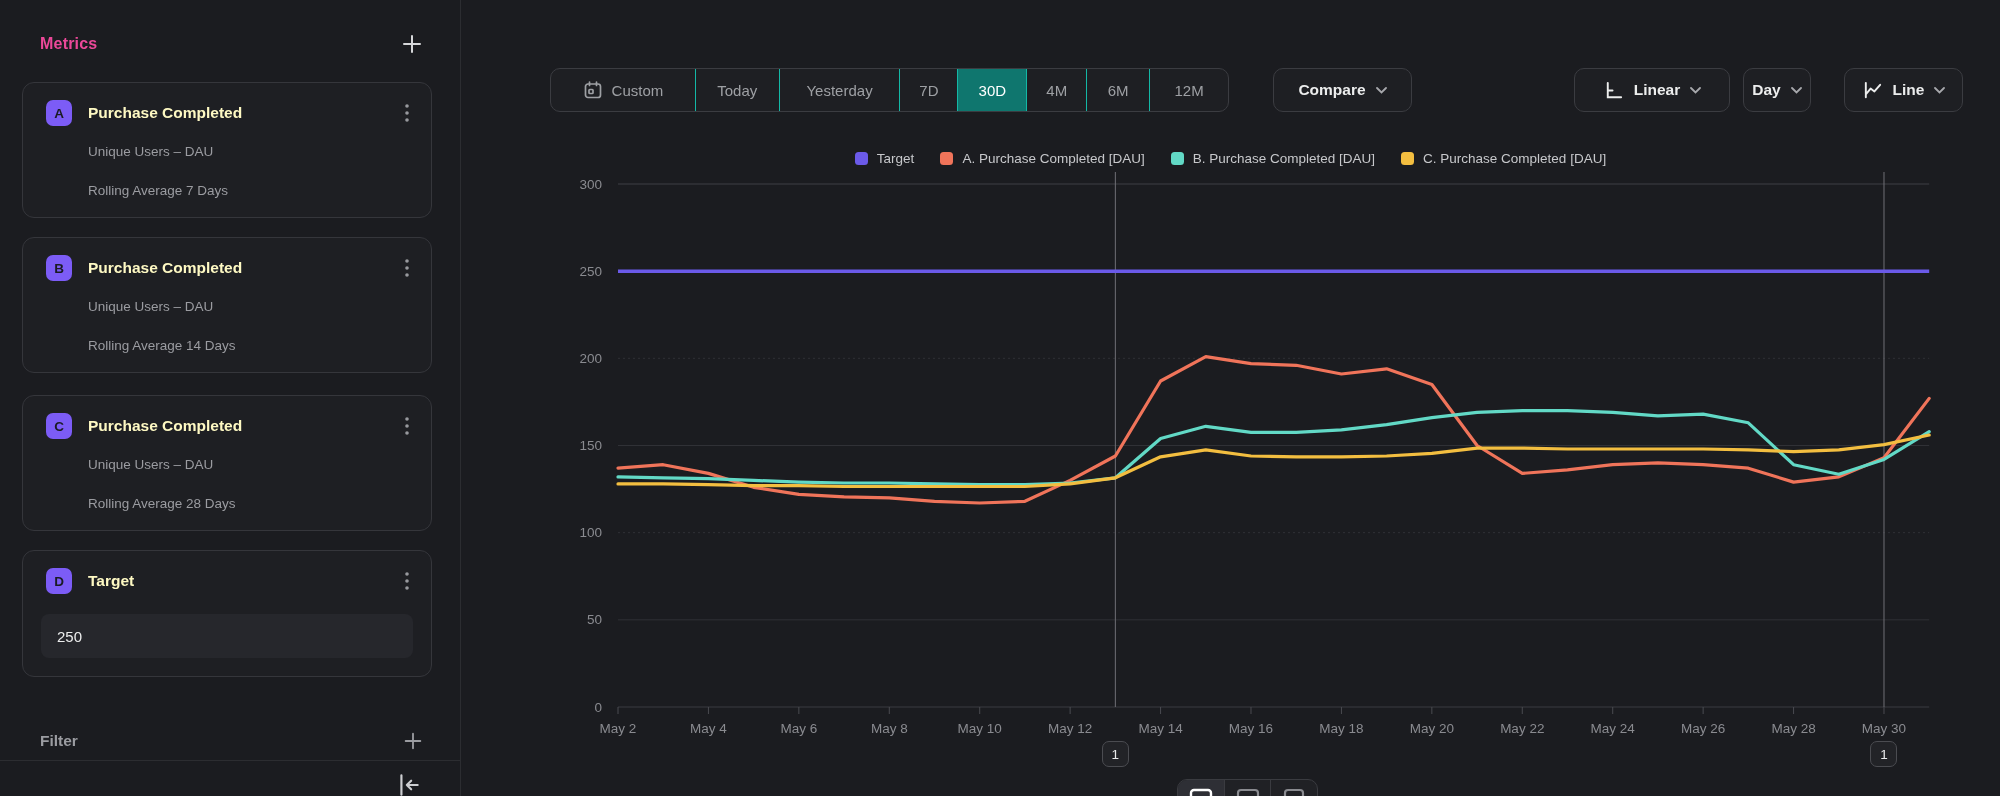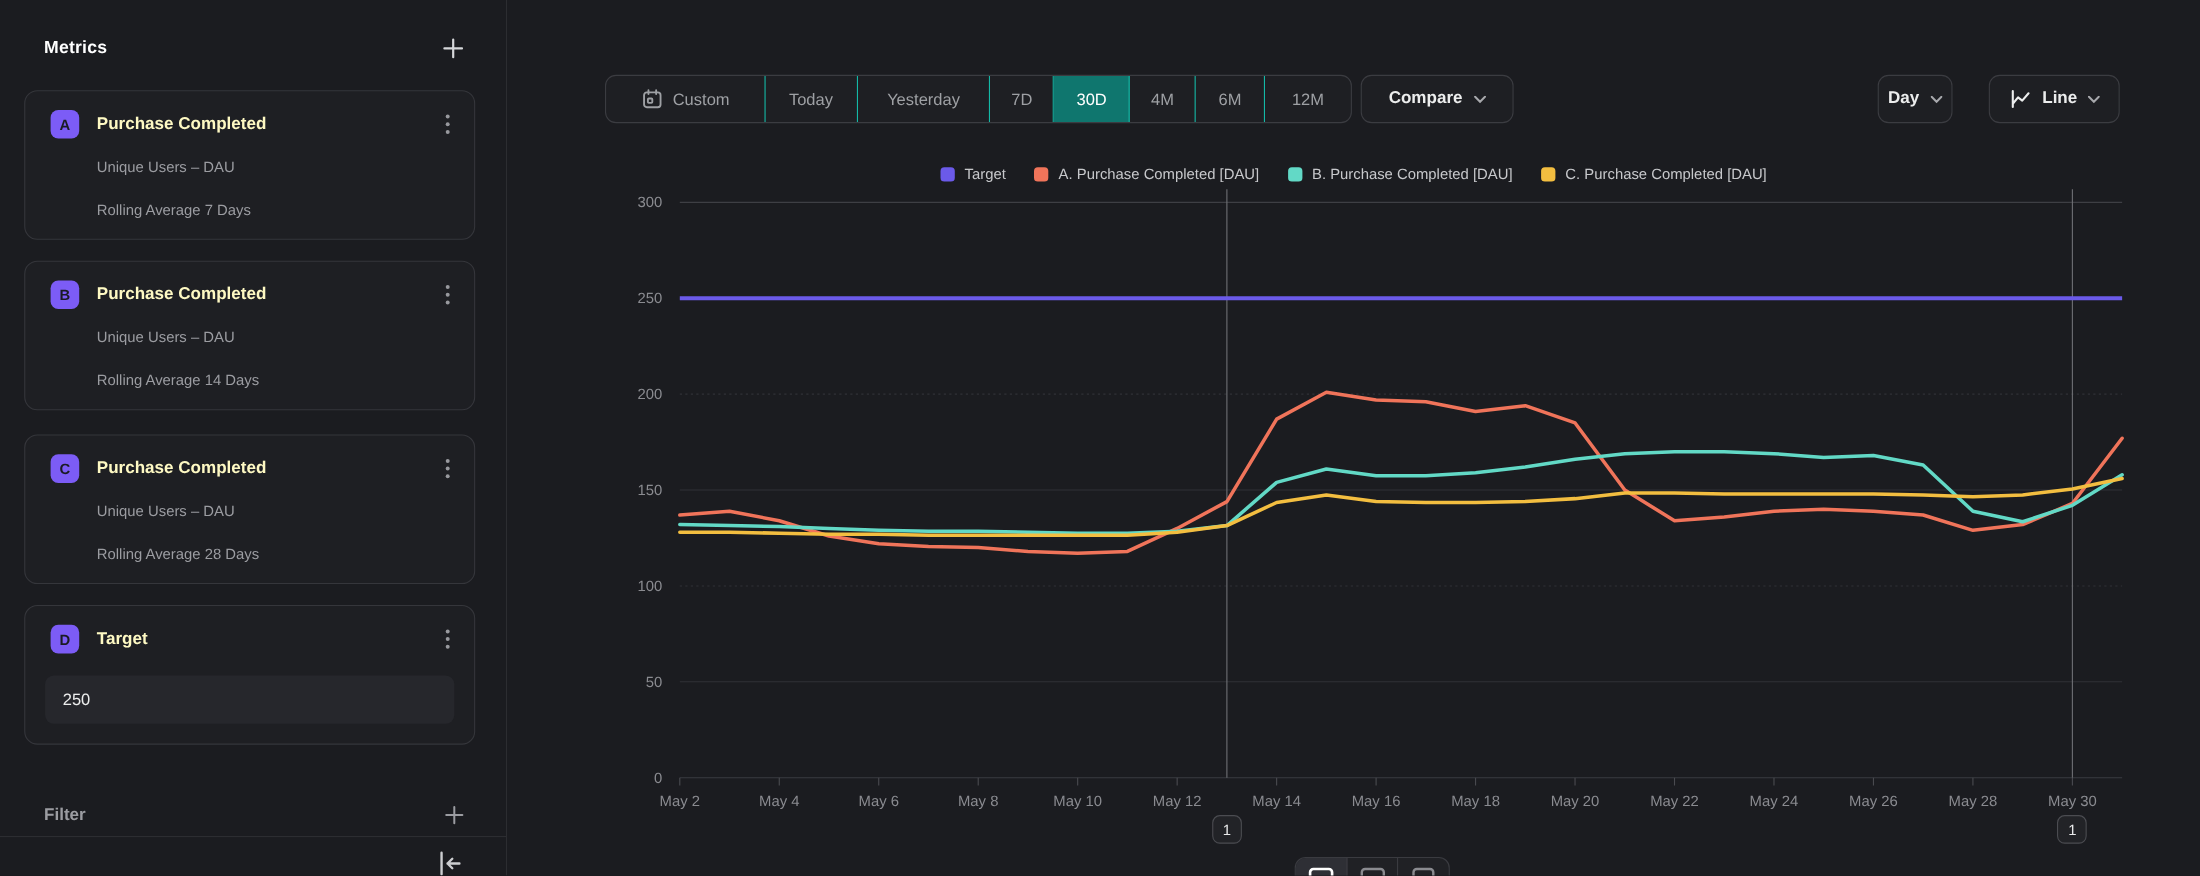--- a/index.html
+++ b/index.html
@@ -12,21 +12,21 @@
   }
   .app { position:absolute; inset:0; }
 
   
   .sidebar {
     position:absolute; left:0; top:0; width:461px; height:796px;
     border-right:1px solid #2c2d31; background:#1b1c20;
   }
   .sb-header { position:absolute; left:40px; right:36px; top:30px; height:28px;
     display:flex; align-items:center; justify-content:space-between; }
-  .sb-title { font-size:16px; font-weight:700; color:#ffffff; letter-spacing:.2px; }
+  .sb-title { font-size:16px; font-weight:700; color:#ec4899; letter-spacing:.2px; }
   .icon-btn { background:none; border:none; color:#d6d7da; cursor:pointer;
     display:flex; align-items:center; justify-content:center; padding:0; }
   .metric-card {
     position:absolute; left:22px; width:410px;
     border:1px solid #35363b; border-radius:12px; background:#1e1f23;
   }
   .card-a { top:82px;  height:136px; }
   .card-b { top:237px; height:136px; }
   .card-c { top:395px; height:136px; }
   .card-d { top:550px; height:127px; }
@@ -62,20 +62,21 @@
   .range-seg { display:flex; align-items:center; justify-content:center; gap:9px;
     font-size:15px; color:#9ea0a4; cursor:pointer; border-right:1px solid #14b8a6; height:100%; }
   .range-seg:last-child { border-right:none; }
   .range-seg.active { background:#0f766e; color:#ffffff; font-weight:400; }
 
   .tool-btn {
     position:absolute; top:68px; height:44px; border:1px solid #3b3c41; border-radius:10px;
     background:#1e1f23; color:#eceded; font-size:15.5px; font-weight:700;
     display:flex; align-items:center; justify-content:center; gap:10px; cursor:pointer;
     font-family:"Liberation Sans",sans-serif;
+    margin-left:36px;
   }
   .btn-compare { left:776px; width:139px; }
   .btn-scale   { left:1077px; width:156px; }
   .btn-interval{ left:1246px; width:68px; }
   .btn-type    { left:1347px; width:119px; }
   .chev { color:#a7a8ac; display:flex; }
 
   .legend { position:absolute; left:0; top:147px; width:1539px; height:22px;
     display:flex; align-items:center; justify-content:center; gap:26px; }
   .legend-item { display:flex; align-items:center; gap:9px; cursor:pointer; }
@@ -280,20 +281,31 @@
 
     <button class="tool-btn btn-compare">
       <span>Compare</span>
       <span class="chev">
           <svg width="11" height="7" viewBox="0 0 11 7" fill="none" stroke="currentColor" stroke-width="1.8" stroke-linecap="round">
             <path d="M1 1l4.5 4.5L10 1"></path>
           </svg>
         </span>
     </button>
 
+    <button class="tool-btn btn-scale">
+      <svg width="21" height="21" viewBox="0 0 22 22" fill="none" stroke="#eceded" stroke-width="2" stroke-linecap="round">
+          <path d="M5 3v15h14M5 11h5"></path>
+        </svg>
+      <span>Linear</span>
+      <span class="chev">
+          <svg width="11" height="7" viewBox="0 0 11 7" fill="none" stroke="currentColor" stroke-width="1.8" stroke-linecap="round">
+            <path d="M1 1l4.5 4.5L10 1"></path>
+          </svg>
+        </span>
+    </button>
 
     <button class="tool-btn btn-interval">
       <span>Day</span>
       <span class="chev">
           <svg width="11" height="7" viewBox="0 0 11 7" fill="none" stroke="currentColor" stroke-width="1.8" stroke-linecap="round">
             <path d="M1 1l4.5 4.5L10 1"></path>
           </svg>
         </span>
     </button>
 

